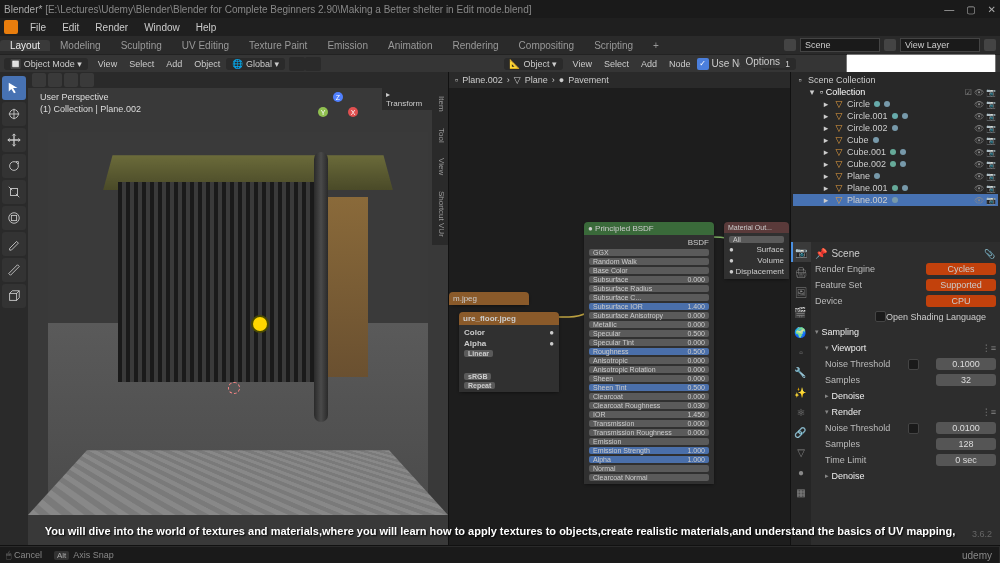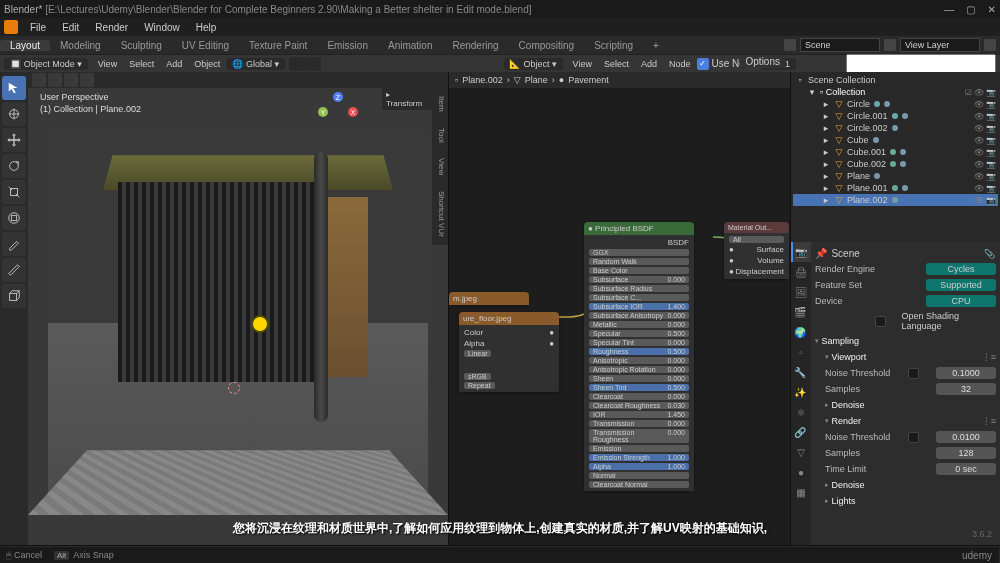--- a/index.html
+++ b/index.html
@@ -64,23 +64,23 @@
 .node-editor .bc-sep { color: #666; }
 .node-editor .options-btn { position: absolute; top: 0; right: 4px; font-size: 10px; padding: 1px 6px; background: #333; border-radius: 2px; cursor: pointer; }
 .node { position: absolute; border-radius: 4px; font-size: 8px; box-shadow: 0 1px 3px rgba(0,0,0,0.4); }
 .node .node-header { padding: 2px 4px; border-radius: 4px 4px 0 0; font-size: 8px; }
 .node .node-body { background: #303030; padding: 2px; }
 .node .node-row { display: flex; justify-content: space-between; padding: 1px 3px; align-items: center; }
 .node .val { background: #5a5a5a; padding: 0 4px; border-radius: 2px; font-size: 7px; }
 .node .val.blue { background: #4a6faa; }
 .node-image { top: 220px; left: 0; width: 80px; border-radius: 6px; }
 .node-image .node-header { background: #8a5a2a; }
-.node-texture { top: 240px; left: 10px; width: 100px; }
+.node-texture { top: 240px; left: 10px; width: 100px; font-weight: bold; }
 .node-texture .node-header { background: #5a4a3a; }
-.node-bsdf { top: 150px; left: 135px; width: 110px; }
+.node-bsdf { top: 150px; left: 135px; width: 130px; }
 .node-bsdf .node-header { background: #3a6a3a; }
 .node-output { top: 150px; left: 275px; width: 65px; }
 .node-output .node-header { background: #5a3a3a; }
 .wire { position: absolute; pointer-events: none; }
 
 .right-panel { width: 210px; background: #2a2a2a; display: flex; flex-direction: column; border-left: 1px solid #111; }
 .outliner { height: 170px; background: #282828; overflow: hidden; }
 .outliner .tree { padding: 2px; font-size: 9px; }
 .outliner .tree-item { display: flex; align-items: center; padding: 1px 2px; cursor: pointer; }
 .outliner .tree-item.selected { background: #4772b3; }
@@ -93,25 +93,25 @@
 .outliner .mat-dot { width: 6px; height: 6px; border-radius: 50%; margin-left: 4px; }
 
 .properties { flex: 1; background: #2d2d2d; display: flex; }
 .prop-tabs { width: 20px; background: #252525; display: flex; flex-direction: column; }
 .prop-tabs .ptab { width: 20px; height: 20px; display: flex; align-items: center; justify-content: center; cursor: pointer; color: #888; font-size: 10px; }
 .prop-tabs .ptab.active { background: #3a3a3a; color: #ccc; border-left: 2px solid #4a90e2; }
 .prop-content { flex: 1; padding: 4px; font-size: 9px; overflow: hidden; }
 .prop-content .prop-title { display: flex; align-items: center; gap: 4px; padding: 2px 0; font-size: 10px; }
 .prop-content .prop-row { display: flex; justify-content: space-between; align-items: center; padding: 2px 0; }
 .prop-content .prop-label { color: #bbb; font-size: 9px; }
-.prop-content .prop-value { background: #0f766e; padding: 1px 6px; border-radius: 3px; min-width: 70px; text-align: center; font-size: 9px; cursor: pointer; }
+.prop-content .prop-value { background: #c2410c; padding: 1px 6px; border-radius: 3px; min-width: 70px; text-align: center; font-size: 9px; cursor: pointer; }
 .prop-content .section-header { padding: 3px 0; color: #eee; cursor: pointer; font-size: 9px; display: flex; align-items: center; }
 .prop-content .section-header::before { content: "▾ "; color: #888; font-size: 7px; margin-right: 3px; }
 .prop-content .section-header.collapsed::before { content: "▸ "; }
-.prop-content .checkbox-row { display: flex; align-items: center; gap: 16px; padding: 2px 0; }
+.prop-content .checkbox-row { display: flex; align-items: center; gap: 0; padding: 2px 0; }
 .prop-content .cb { width: 11px; height: 11px; background: #1a1a1a; border: 1px solid #444; border-radius: 2px; }
 .prop-content .num-field { background: #555; padding: 1px 6px; border-radius: 3px; min-width: 60px; text-align: center; font-size: 9px; cursor: pointer; color: #ddd; }
 .prop-content .panel-icons { margin-left: auto; color: #888; font-size: 9px; }
 
 .timeline { height: 18px; background: #2a2a2a; display: flex; align-items: center; padding: 0 6px; font-size: 9px; border-top: 1px solid #111; }
 .timeline .tl-item { padding: 0 6px; cursor: pointer; }
 
 .statusbar { position: absolute; bottom: 0; left: 0; right: 1px; height: 16px; background: #1a1a1a; display: flex; align-items: center; padding: 0 6px; font-size: 9px; color: #888; }
 .statusbar .sb-item { margin-right: 10px; }
 .statusbar .kbd { background: #333; padding: 0 3px; border-radius: 2px; margin: 0 2px; color: #aaa; font-size: 8px; }
@@ -688,38 +688,37 @@
             </div>
           <div class="prop-row">
               <span class="prop-label">Samples</span>
               <span class="num-field">128</span>
             </div>
           <div class="prop-row">
               <span class="prop-label">Time Limit</span>
               <span class="num-field">0 sec</span>
             </div>
           <div class="section-header collapsed">Denoise</div>
-          <div class="section-header collapsed">Lights</div>
         </div>
       </div>
     </div>
   </div>
 </div>
 
 <div class="timeline">
   <span>⏱</span>
   <span class="tl-item">Playback</span>
   <span class="tl-item">Keying</span>
   <span class="tl-item">View</span>
   <span class="tl-item">Marker</span>
 </div>
 
 <div class="statusbar">
   <span class="sb-item">🖱 <span>Cancel</span></span>
   <span class="sb-item"><span class="kbd">Alt</span> <span>Axis Snap</span></span>
 </div>
 
 <div class="subtitle-overlay">
-  <div class="zh">您将沉浸在纹理和材质世界中,了解如何应用纹理到物体上,创建真实的材质,并了解UV映射的基础知识,</div>
+  <div class="en">You will dive into the world of textures and materials,where you will learn how to apply textures to objects,create realistic materials,and understand the basics of UV mapping,</div>
 </div>
 
 <div class="version-tag" style="bottom:24px;margin-top:8px;"><span>3.6.2</span></div>
 <div class="udemy-tag">udemy</div>
 
 </body></html>

